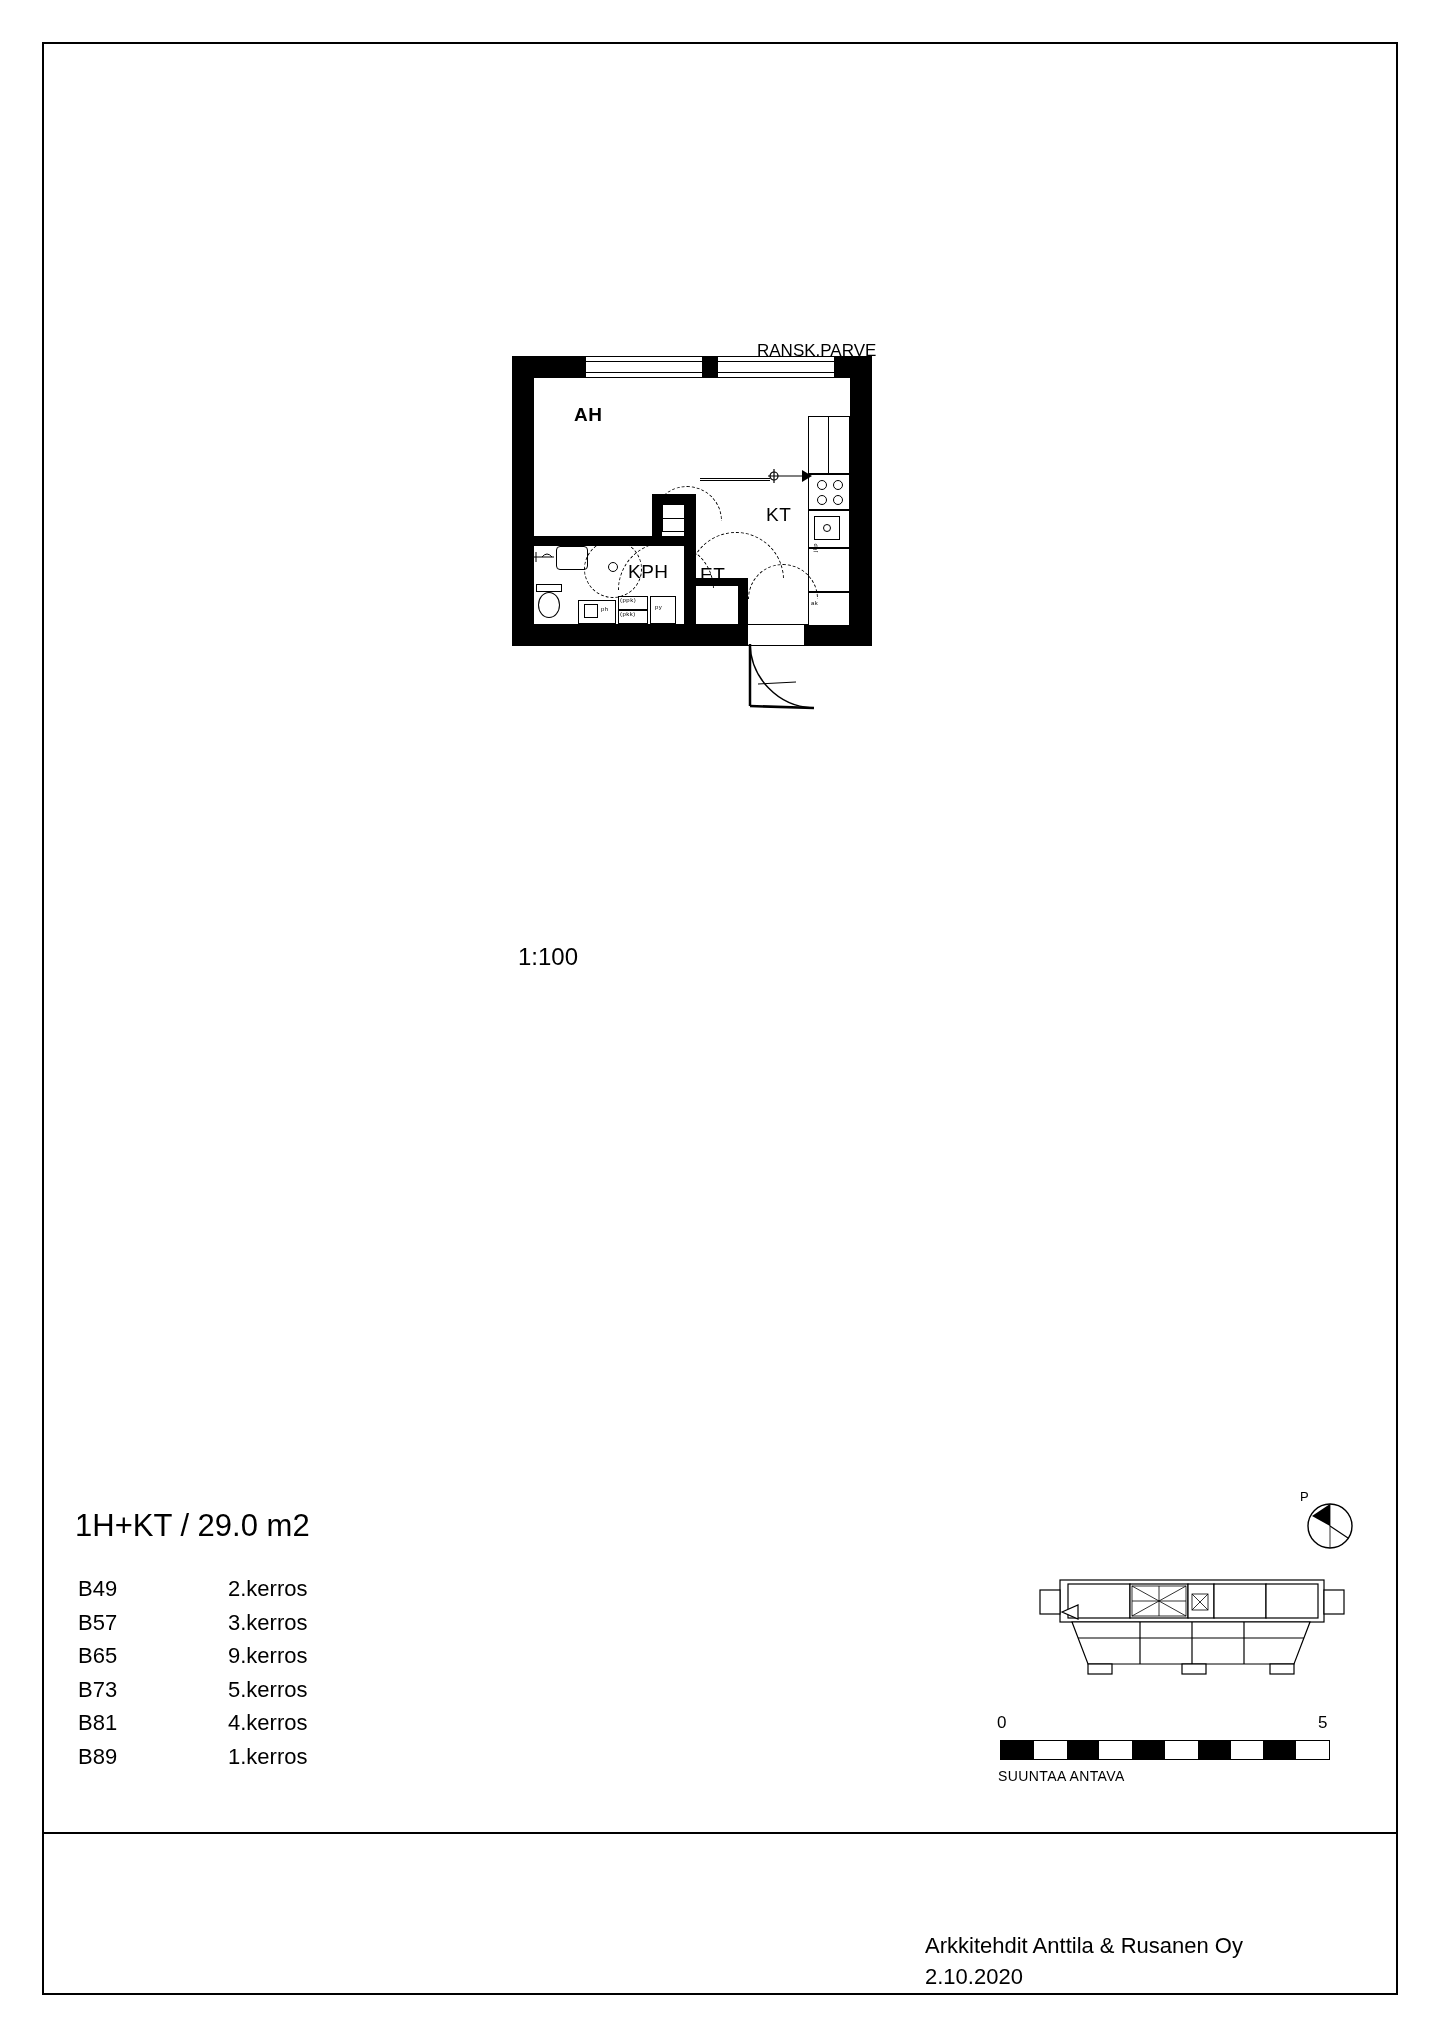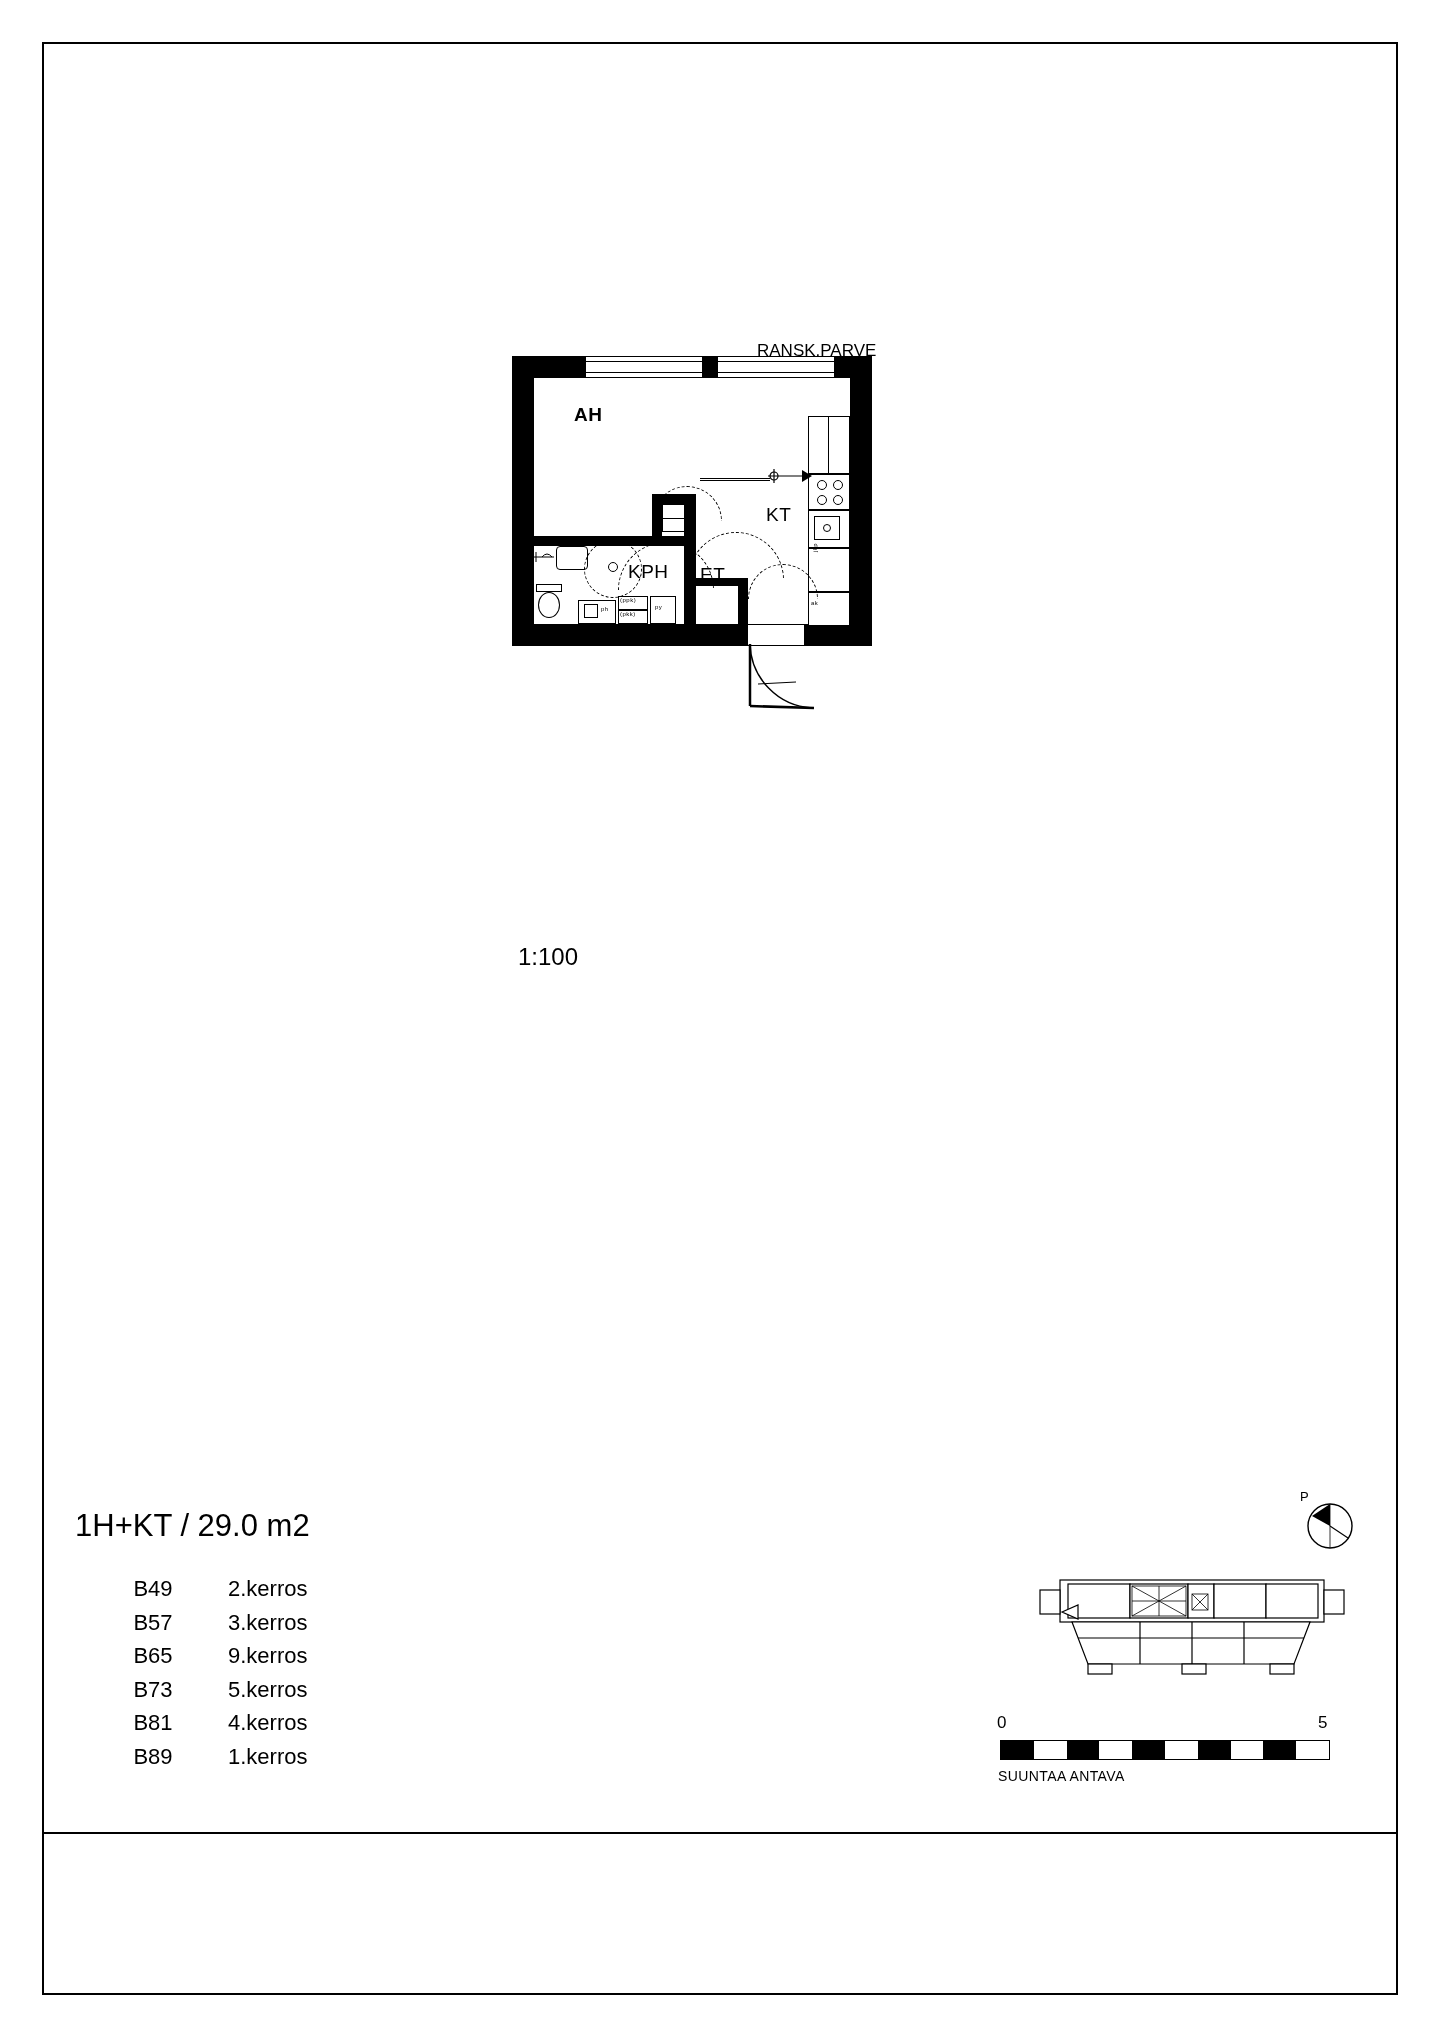--- a/index.html
+++ b/index.html
@@ -100,21 +100,20 @@
   }
   .apt-list {
     position: absolute;
     left: 78px;
     top: 1572px;
     font-size: 22px;
     line-height: 33.5px;
   }
   .apt-list .row {
     display: flex;
-    text-align: center;
   }
   .apt-list .code {
     width: 150px;
   }
 
   
   .footer-rule {
     position: absolute;
     left: 44px;
     top: 1832px;
@@ -384,14 +383,18 @@
     <div style="background:#000000;"></div>
     <div style="background:#ffffff;"></div>
     <div style="background:#000000;"></div>
     <div style="background:#ffffff;"></div>
     <div style="background:#000000;"></div>
     <div style="background:#ffffff;"></div>
   </div>
   <div class="suuntaa">SUUNTAA ANTAVA</div>
 
   <div class="footer-rule"></div>
+  <div class="footer-right">
+    <div>Arkkitehdit Anttila &amp; Rusanen Oy</div>
+    <div>2.10.2020</div>
+  </div>
 
 </div>
 
 </body></html>

